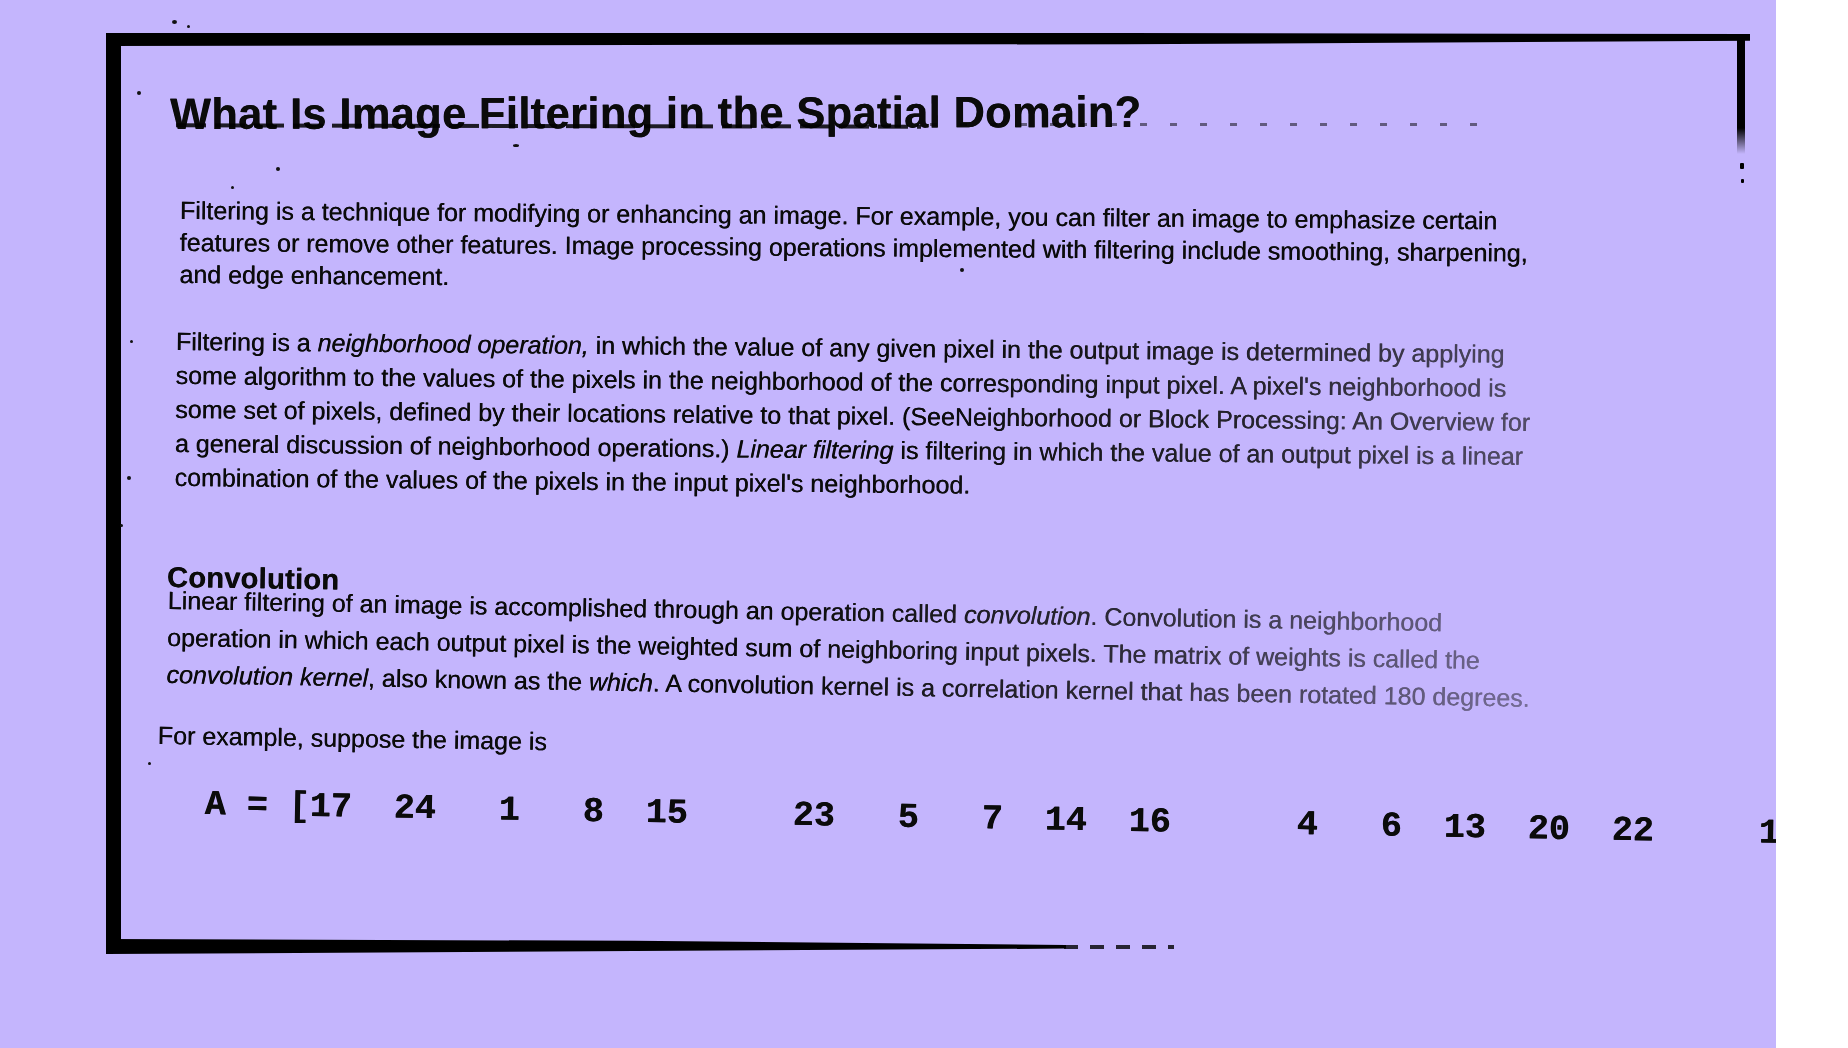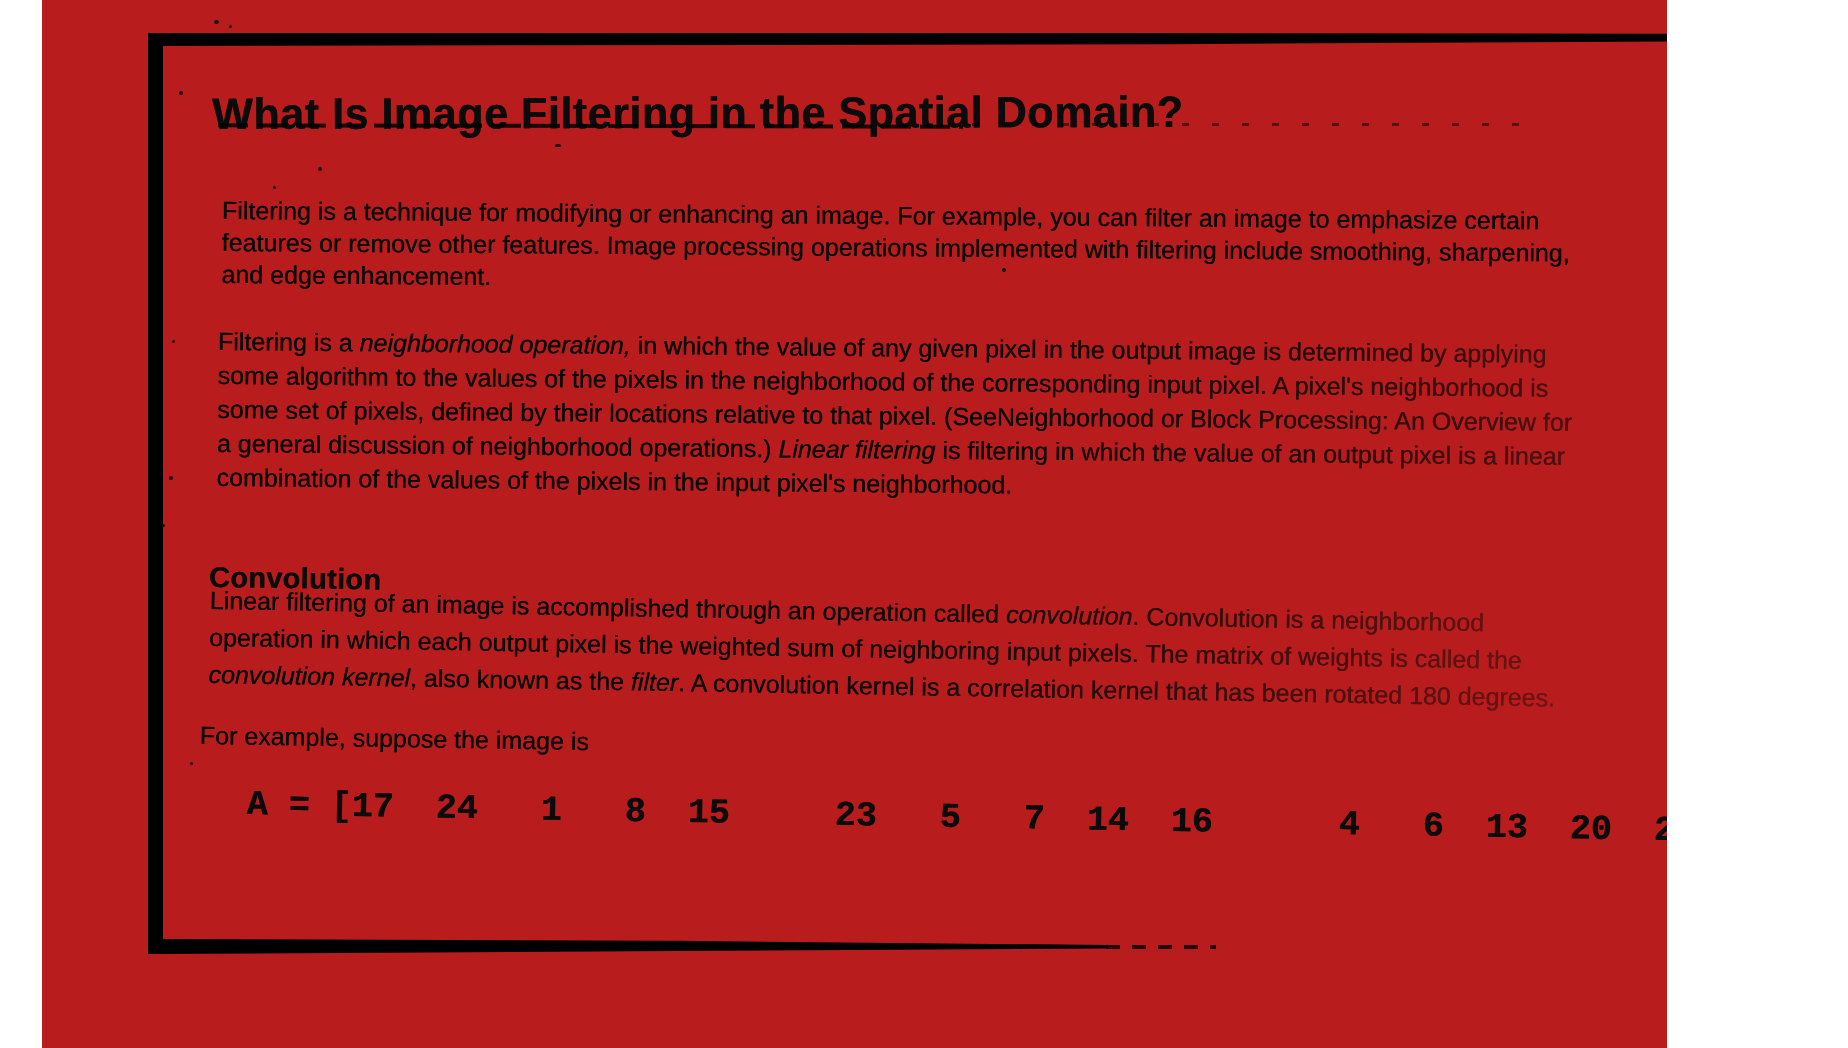--- a/index.html
+++ b/index.html
@@ -1,18 +1,18 @@
 <!DOCTYPE html>
 <html><head>
 <meta charset="utf-8">
 <style>
   html,body{margin:0;padding:0;background:#ffffff;}
   #canvas{
-    position:relative;width:1625px;height:1048px;background:#b91c1c;overflow:hidden;
-    font-family:"Liberation Sans",sans-serif;color:#0b0b0b;margin-left:42px;
+    position:relative;width:1776px;height:1048px;background:#c4b5fd;overflow:hidden;
+    font-family:"Liberation Sans",sans-serif;color:#0b0b0b;
   }
   
   .frame{position:absolute;background:#000;}
   #frame-top{left:106px;top:33px;width:1644px;height:13px;
     clip-path:polygon(0 0,62% 0,100% 8%,100% 60%,62% 86%,0 100%);}
   #frame-left{left:106px;top:33px;width:15px;height:919px;}
   #frame-right{left:1737px;top:36px;width:8px;height:118px;background:linear-gradient(to bottom,#000 78%,rgba(0,0,0,0));}
   #frame-bottom{left:106px;top:939px;width:960px;height:15px;
     clip-path:polygon(0 0,55% 12%,100% 40%,100% 64%,55% 80%,0 100%);}
   #frame-bottom-tail{left:1064px;top:945px;width:110px;height:4px;background:
@@ -85,21 +85,21 @@
     <span class="line">some algorithm to the values of the pixels in the neighborhood of the corresponding input pixel. A pixel's neighborhood is</span>
     <span class="line">some set of pixels, defined by their locations relative to that pixel. (SeeNeighborhood or Block Processing: An Overview for</span>
     <span class="line"><span>a general discussion of neighborhood operations.) </span><span class="italic">Linear filtering</span><span> is filtering in which the value of an output pixel is a linear</span></span>
     <span class="line">combination of the values of the pixels in the input pixel's neighborhood.</span>
   </div>
 
   <h2 id="conv-heading">Convolution</h2>
   <div class="para" id="para3">
     <span class="line"><span>Linear filtering of an image is accomplished through an operation called </span><span class="italic">convolution</span><span>. Convolution is a neighborhood</span></span>
     <span class="line">operation in which each output pixel is the weighted sum of neighboring input pixels. The matrix of weights is called the</span>
-    <span class="line"><span class="italic">convolution kernel</span><span>, also known as the </span><span class="italic">filter</span><span>. A convolution kernel is a correlation kernel that has been rotated 180 degrees.</span></span>
+    <span class="line"><span class="italic">convolution kernel</span><span>, also known as the </span><span class="italic">which</span><span>. A convolution kernel is a correlation kernel that has been rotated 180 degrees.</span></span>
   </div>
 
   <div class="para" id="example-line">For example, suppose the image is</div>
 
   <pre id="matrix"><span class="line">A = [17  24   1   8  15</span><span class="line">     23   5   7  14  16</span><span class="line">      4   6  13  20  22</span><span class="line">     10  12  19  21   3</span></pre>
 
   <div class="speck" style="left:172px;top:20px;width:5px;height:4px;"></div>
   <div class="speck" style="left:187px;top:25px;width:3px;height:3px;"></div>
   <div class="speck" style="left:137px;top:91px;width:4px;height:4px;"></div>
   <div class="speck" style="left:276px;top:167px;width:4px;height:4px;"></div>

